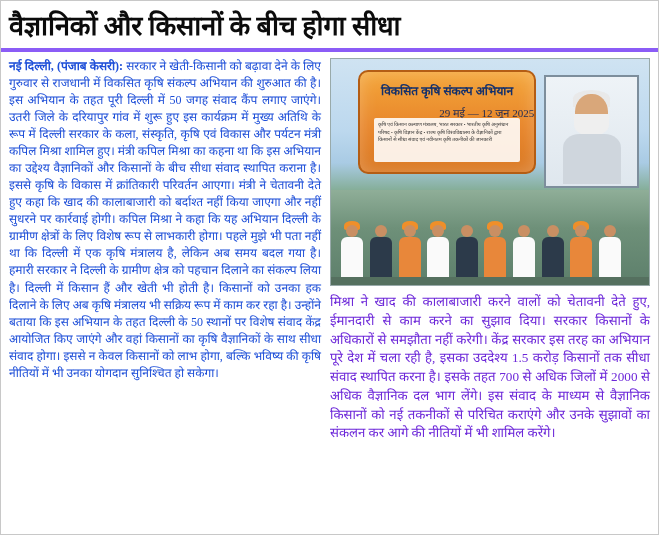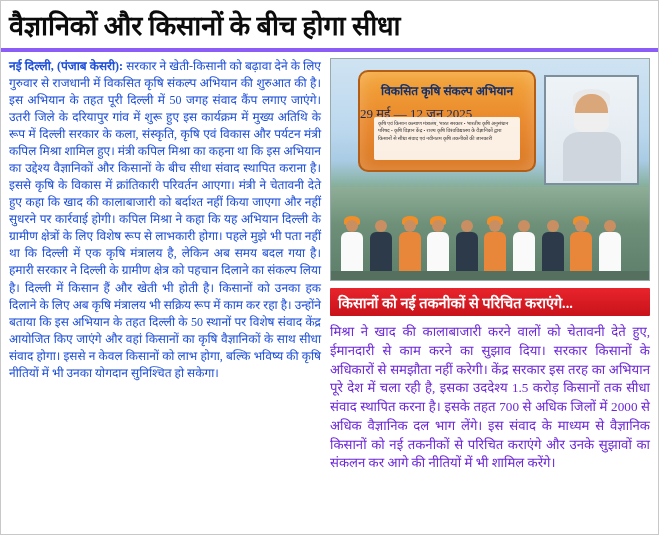--- a/index.html
+++ b/index.html
@@ -98,23 +98,23 @@
     text-align: center;
     font-family: "Liberation Serif", serif;
     font-weight: bold;
     font-size: 12px;
     color: #14306b;
   }
   .banner-sub {
     position: absolute;
     top: 33%;
     left: 0; right: 0;
-    text-align: left;
-    font-family: "Liberation Serif", serif;
-    font-size: 13px;
+    text-align: right;
+    font-family: "Liberation Serif", serif;
+    font-size: 11px;
     color: #1d2a55;
   }
   .banner-body {
     position: absolute;
     top: 46%;
     left: 8%;
     right: 8%;
     height: 44%;
     background: rgba(255,255,255,.88);
     border-radius: 2px;
@@ -324,19 +324,18 @@
               <span class="torso"></span>
             </div>
           <div class="person p-white" style="left:83%">
               <span class="head"></span>
               <span class="torso"></span>
             </div>
           <div class="stage-front"></div>
         </div>
       </div>
 
-      <div class="subhead">किसानों को नई तकनीकों से परिचित कराएंगे...</div>
 
       <div class="sidebar-text">मिश्रा ने खाद की कालाबाजारी करने वालों को चेतावनी देते हुए, ईमानदारी से काम करने का सुझाव दिया। सरकार किसानों के अधिकारों से समझौता नहीं करेगी। केंद्र सरकार इस तरह का अभियान पूरे देश में चला रही है, इसका उददेश्य 1.5 करोड़ किसानों तक सीधा संवाद स्थापित करना है। इसके तहत 700 से अधिक जिलों में 2000 से अधिक वैज्ञानिक दल भाग लेंगे। इस संवाद के माध्यम से वैज्ञानिक किसानों को नई तकनीकों से परिचित कराएंगे और उनके सुझावों का संकलन कर आगे की नीतियों में भी शामिल करेंगे।</div>
 
     </div>
   </div>
 </div>
 
 </body></html>

